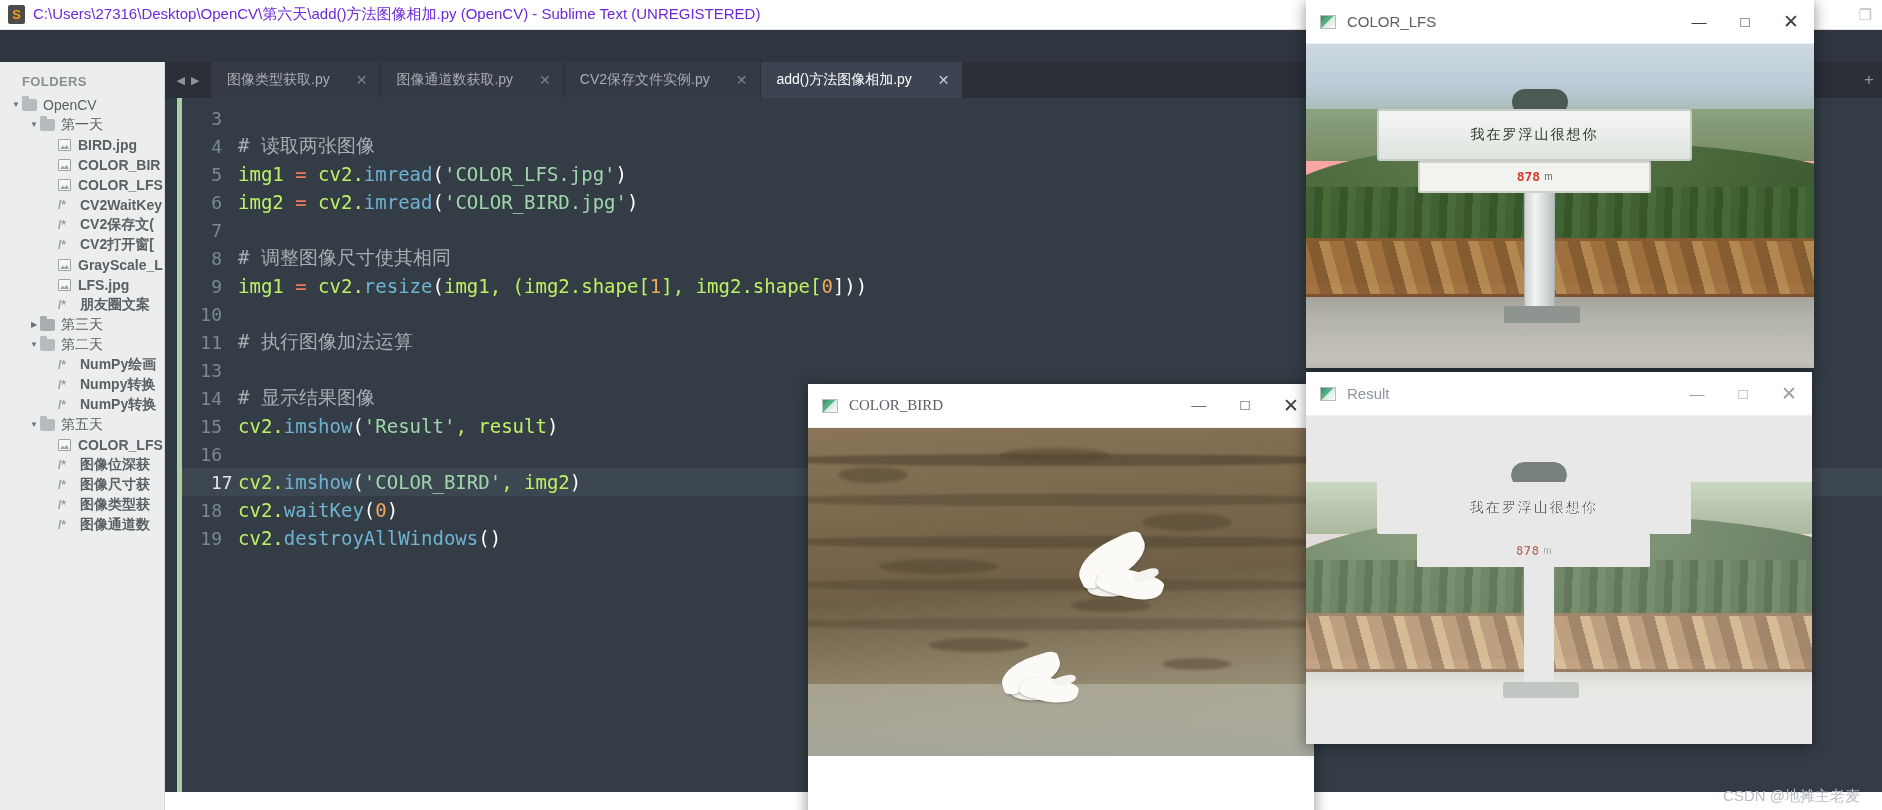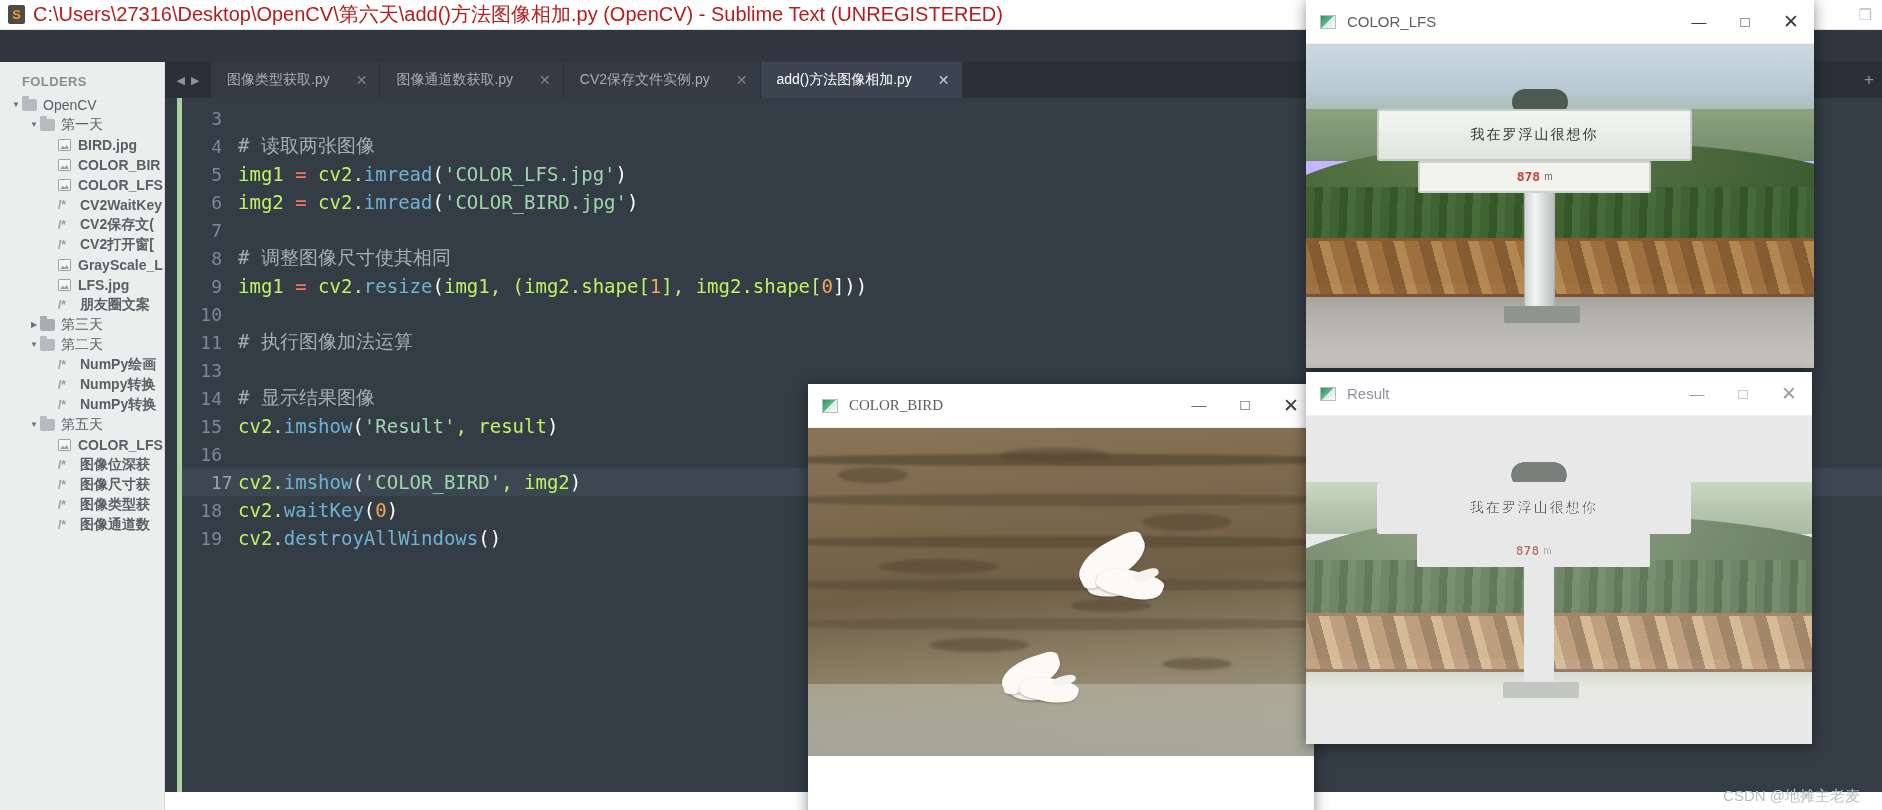--- a/index.html
+++ b/index.html
@@ -16,21 +16,21 @@
   .titlebar {
     height:30px; background:#ffffff; display:flex; align-items:center;
     padding-left:8px; border-bottom:1px solid #e2e2e2;
   }
   .st-logo {
     width:17px; height:19px; background:#4b4b4b; border-radius:2px;
     display:flex; align-items:center; justify-content:center; flex:0 0 auto;
     margin-right:8px;
   }
   .st-logo span { color:#f79e1b; font-weight:bold; font-size:13px; line-height:1; }
-  .title-text { color:#b91c1c; font-size:20px; white-space:nowrap; }
+  .title-text { color:#6d28d9; font-size:15px; white-space:nowrap; }
   .titlebar-right { margin-left:auto; display:flex; align-items:center; padding-right:10px; gap:18px; }
   .tb-icon { color:#b9bec4; font-size:15px; }
 
   .menubar {
     height:32px; background:#ffffff; display:flex; align-items:center;
     padding-left:8px; gap:2px; border-bottom:1px solid #e6e6e6;
   }
   .menu-item { font-size:15px; color:#3c4043; padding:4px 10px; border-radius:3px; white-space:nowrap; }
 
   .workspace { position:absolute; left:0; top:62px; right:0; bottom:0; display:flex; background:#2f3640; }
@@ -96,21 +96,21 @@
   .code-area {
     flex:1; background:#343d46; position:relative; display:flex; overflow:hidden;
     font-family:"DejaVu Sans Mono","Liberation Mono",monospace;
   }
   .mini-gutter { width:12px; flex:0 0 12px; background:#313a43; }
   .fold-strip { width:5px; flex:0 0 5px; background:#aacfa2; }
   .code-scroll { flex:1; padding-top:6px; position:relative; }
   .code-line { display:flex; height:28px; align-items:center; font-size:19px; }
   .code-line.cur { background:#3d4752; }
   .ln { width:56px; flex:0 0 56px; text-align:right; padding-right:16px; color:#7b8896; font-size:18px; }
-  .ln.cur { color:#a3a3a3;padding-left:29px; }
+  .ln.cur { color:#e5e5e5;padding-left:29px; }
   .src { white-space:pre; color:#dfe3e7; }
   .tk-cm  { color:#a7adb4; }
   .tk-op  { color:#ef7a5c; }
   .tk-fn  { color:#6fb3d2; }
   .tk-str { color:#9fd6ab; }
   .tk-num { color:#f0a85c; }
   .tk-pn  { color:#ffffff; }
   .tk-id  { color:#bef264; }
   .editor-bottom-bar {
     height:18px; background:#ffffff; flex:0 0 18px;
@@ -129,21 +129,21 @@
   }
   .cv-title { font-size:15px; color:#5a6065; white-space:nowrap; }
   .cv-title.dim { color:#8d949c; }
   .cvbtns { margin-left:auto; display:flex; align-items:center; }
   .cvbtn { width:46px; height:44px; display:flex; align-items:center; justify-content:center; color:#3c4043; font-size:15px; }
   .cvbtn.dim { color:#9aa0a6; }
   .cvbtn.close { font-size:19px; }
   .cvbody { position:relative; overflow:hidden; }
 
   
-  .photo-lfs { position:absolute; inset:0; background:#c4b5fd; overflow:hidden; }
+  .photo-lfs { position:absolute; inset:0; background:#fca5a5; overflow:hidden; }
   .lfs-sky { position:absolute; left:0; right:0; top:0; height:26%;
     background:linear-gradient(180deg,#cdd9e2 0%,#b9c9d4 55%,#9fb39b 100%); }
   .lfs-far { position:absolute; left:0; right:0; top:20%; height:16%;
     background:linear-gradient(180deg,#8ba07e 0%,#6f8a61 100%); opacity:.95; }
   .lfs-hill { position:absolute; left:-6%; top:30%; width:118%; height:48%;
     background:radial-gradient(ellipse at 35% 10%, #5f7d4c 0%, #3f5d33 60%, #2f4a27 100%);
     border-radius:46% 52% 10% 10% / 40% 36% 6% 6%; }
   .lfs-trees { position:absolute; left:0; right:0; top:44%; height:36%;
     background:repeating-linear-gradient(92deg,#3e6132 0 9px,#335226 9px 17px,#476b39 17px 25px); opacity:.85; }
   .lfs-ground { position:absolute; left:0; right:0; bottom:0; height:26%;

